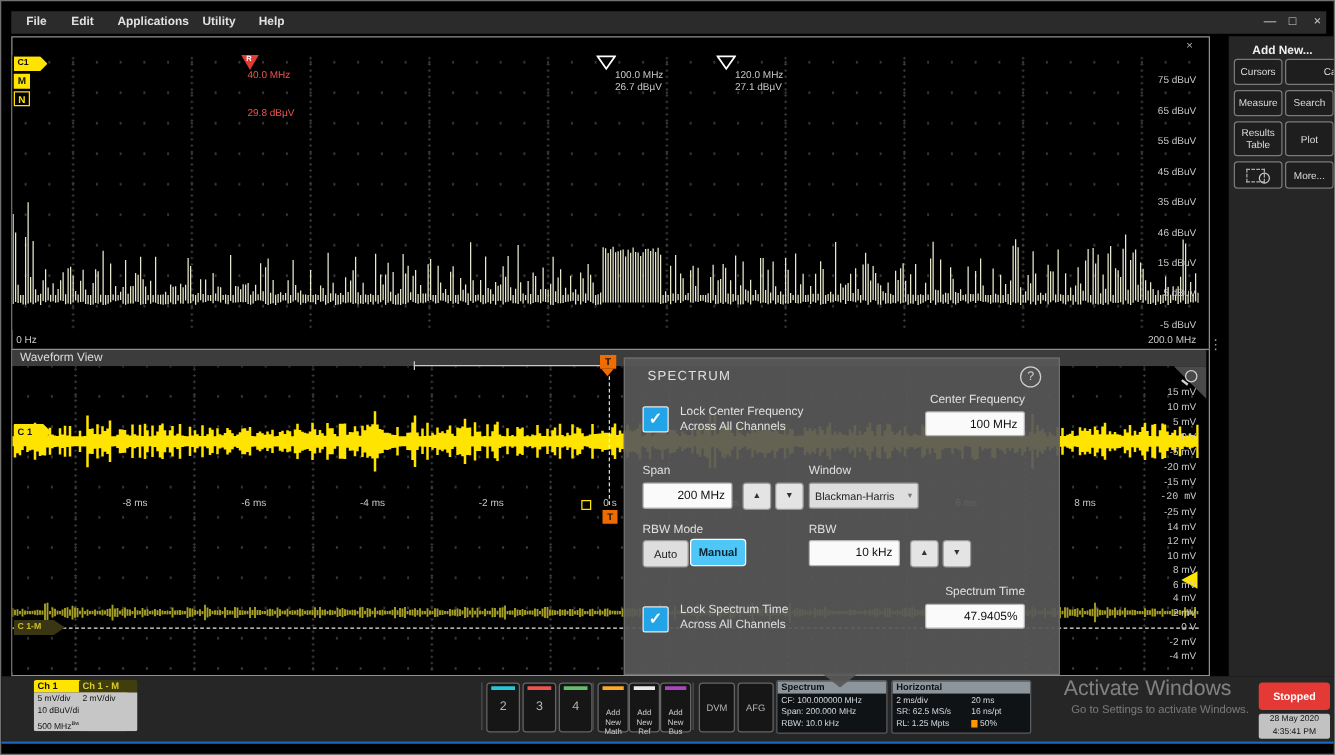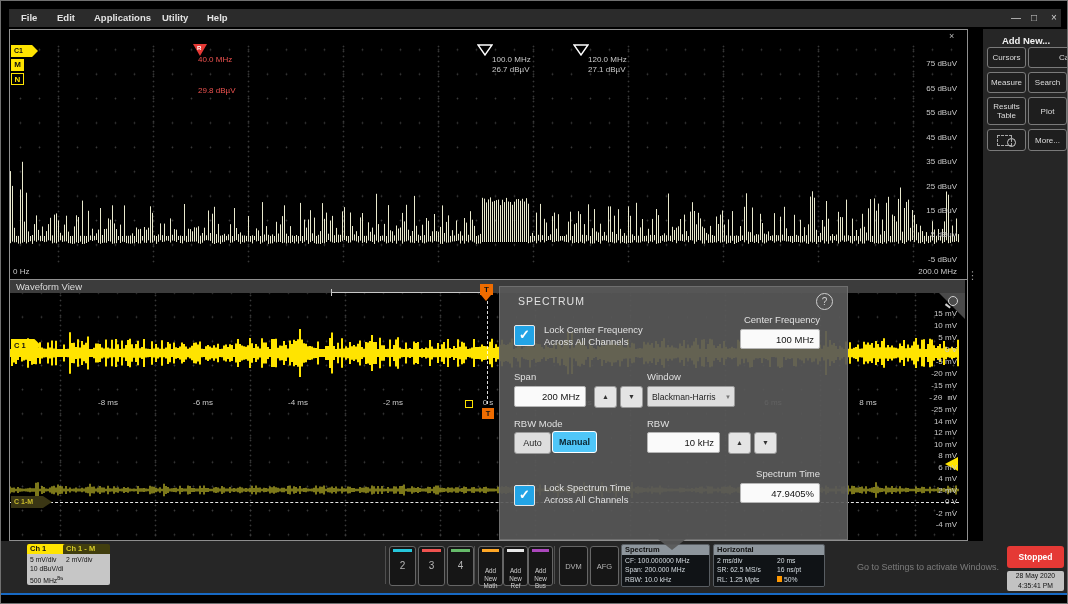--- a/index.html
+++ b/index.html
@@ -99,21 +99,21 @@
       <polygon points="1,1 15,1 8,11" fill="#000" stroke="#fff" stroke-width="1.4"></polygon>
     </svg>
   <span class="abs lbl" style="left:587px;top:54px;">120.0 MHz</span>
   <span class="abs lbl" style="left:587px;top:64px;">27.1 dBµV</span>
 
   <span class="abs lbl ra" style="left:896px;top:58px;width:60px;">75 dBuV</span>
   <span class="abs lbl ra" style="left:896px;top:83px;width:60px;">65 dBuV</span>
   <span class="abs lbl ra" style="left:896px;top:107px;width:60px;">55 dBuV</span>
   <span class="abs lbl ra" style="left:896px;top:132px;width:60px;">45 dBuV</span>
   <span class="abs lbl ra" style="left:896px;top:156px;width:60px;">35 dBuV</span>
-  <span class="abs lbl ra" style="left:896px;top:181px;width:60px;">25 dBuV</span>
+  <span class="abs lbl ra" style="left:896px;top:181px;width:60px;">46 dBuV</span>
   <span class="abs lbl ra" style="left:896px;top:205px;width:60px;">15 dBuV</span>
   <span class="abs lbl ra" style="left:896px;top:229px;width:60px;">5 dBuV</span>
   <span class="abs lbl ra" style="left:896px;top:254px;width:60px;">-5 dBuV</span>
   <span class="abs lbl" style="left:12px;top:266px;">0 Hz</span>
   <span class="abs lbl ra" style="left:886px;top:266px;width:70px;">200.0 MHz</span>
 
   <span class="abs" style="left:966px;top:268px;color:#9a9a9a;font-size:11px;">⋮</span>
 
   <div class="abs panel" style="left:8px;top:278px;width:957px;height:260px;"></div>
   <div class="titlebar" style="left:9px;top:279px;width:955px;height:13px;">
@@ -318,15 +318,16 @@
 
 
     <div class="abs" style="left:1006px;top:5px;width:57px;height:22px;background:#e53935;border-radius:3px;color:#fff;font-size:8.5px;font-weight:bold;text-align:center;line-height:22px;">Stopped</div>
     <div class="abs" style="left:1006px;top:30px;width:57px;height:20px;background:#c2c2c2;border-radius:2px;color:#111;font-size:6.8px;text-align:center;line-height:10px;">
       <div>28 May 2020</div>
       <div>4:35:41 PM</div>
     </div>
   </div>
   <div class="abs" style="left:0;top:592px;width:1068px;height:2px;background:#1769c4;"></div>
 
+  <div class="abs wm1" style="left:850px;top:540px;z-index:60;pointer-events:none;">Activate Windows</div>
   <div class="abs wm2" style="left:856px;top:561px;z-index:60;pointer-events:none;">Go to Settings to activate Windows.</div>
 
 </div>
 
 </body></html>

